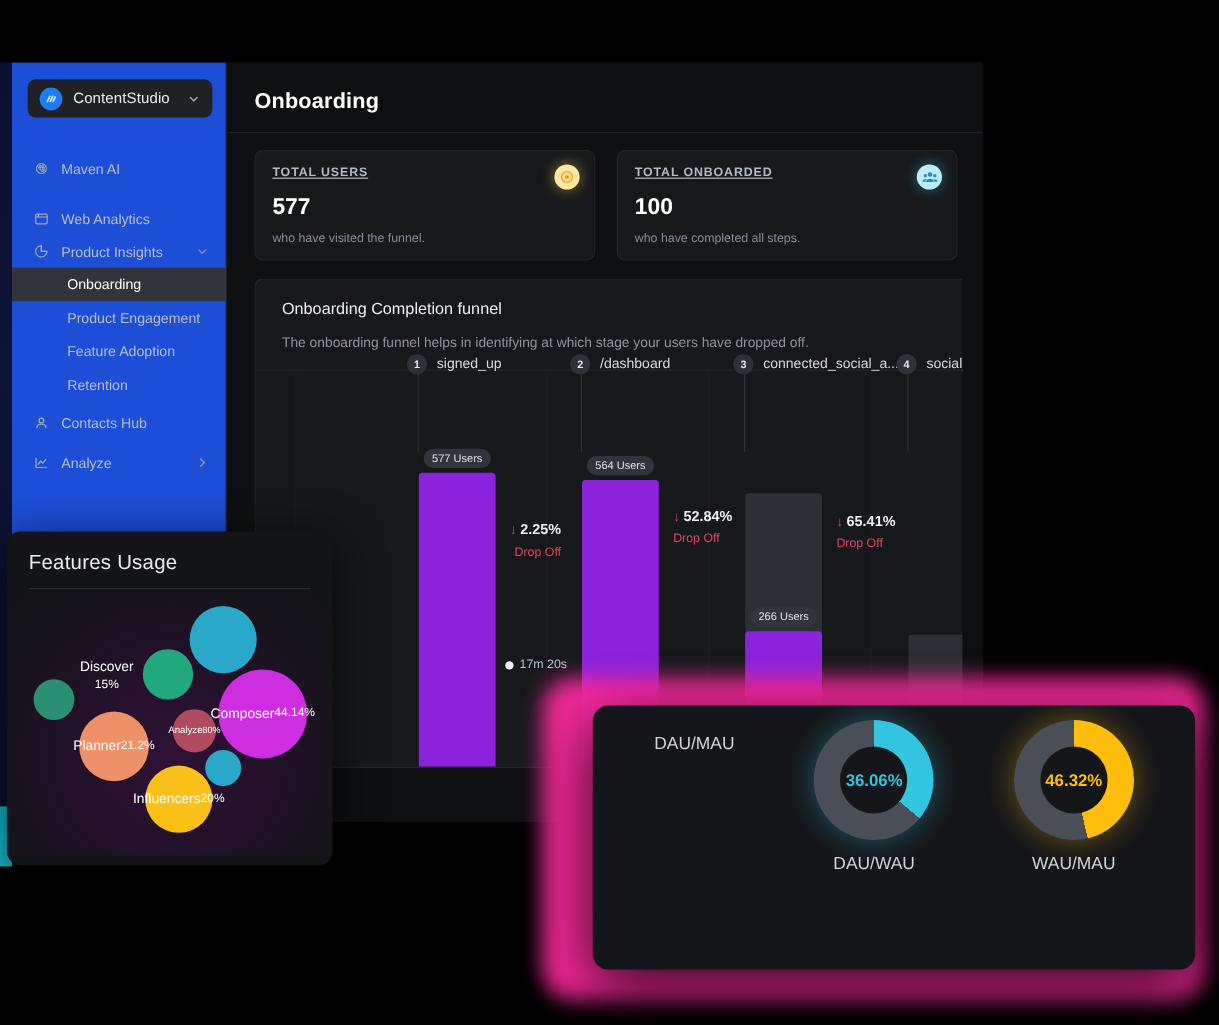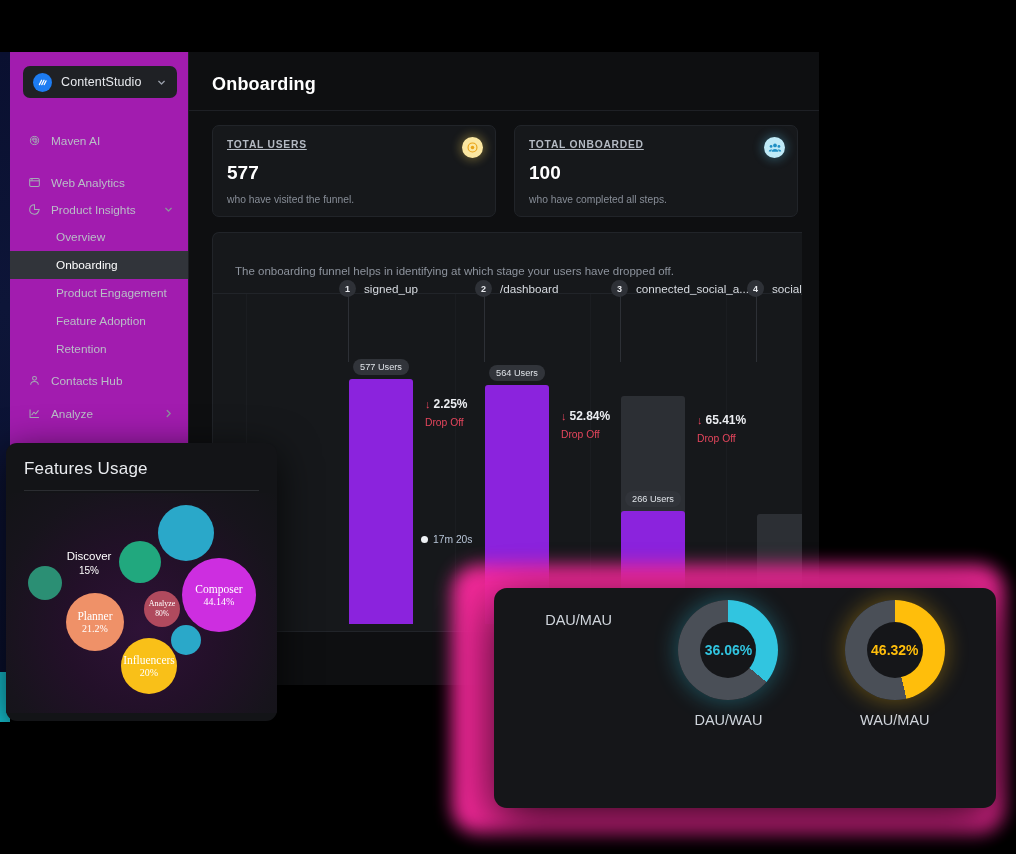--- a/index.html
+++ b/index.html
@@ -26,21 +26,21 @@
     background: linear-gradient(180deg,#0a1030 0%, #0d1538 40%, #0a1030 100%);
   }
   .edge-glow-cyan {
     position:absolute; left:0px; top:672px; width:10px; height:50px;
     background:#16c8d8;
   }
 
   
   #sidebar {
     position:absolute; left:0; top:0; width:179px; height:633px;
-    background:#a21caf;
+    background:#1d4ed8;
     border-right:1px solid #1d1f23;
   }
   .brand {
     margin:14px 11px 0 13px;
     height:32px; border-radius:7px;
     background:#1f2125;
     display:flex; align-items:center; gap:9px; padding:0 10px;
   }
   .brand-logo {
     width:19px; height:19px; border-radius:50%;
@@ -155,22 +155,22 @@
     position:absolute; left:6px; top:443px;
     width:271px; height:278px;
     background:#131417; border-radius:11px;
     box-shadow:0 10px 40px rgba(0,0,0,.75);
     overflow:hidden;
   }
   .fc-title { color:#e9ebef; font-size:17px; padding:16px 0 0 18px; letter-spacing:.2px; }
   .fc-rule { margin:11px 18px 0 18px; height:1px; background:#2b2d31; }
   .bubble-area { position:relative; height:220px; margin-top:2px;
     background:radial-gradient(circle at 50% 62%, #2e1236 0%, #231029 40%, #17141c 75%, #131417 100%); }
-  .bubble { position:absolute; border-radius:50%; display:flex; flex-direction:column;
-    align-items:center; justify-content:center; color:#fff; text-align:center; line-height:1.25;font-family:Liberation Serif, serif; }
+  .bubble { position:absolute; border-radius:50%; display:flex; 
+    align-items:center; justify-content:center; color:#fff; text-align:center; line-height:1.25; }
   .bubble .bl { font-size:11.5px; }
   .bubble .bv { font-size:10px; }
   .lbl-outside { position:absolute; color:#ffffff; text-align:center; line-height:1.3; }
   .lbl-outside .bl { font-size:11.5px; display:block; }
   .lbl-outside .bv { font-size:10px; display:block; }
 
   
   #stick-glow {
     position:absolute; left:452px; top:565px;
     width:552px; height:268px; border-radius:26px;
@@ -269,23 +269,20 @@
               </svg>
           </span>
           <span class="lbl">Product Insights</span>
           <span class="chev">
             <svg width="11" height="11" viewBox="0 0 12 12" fill="none" stroke="currentColor" stroke-width="1.4" stroke-linecap="round" stroke-linejoin="round">
                 <path d="M3 4.7 L6 7.7 L9 4.7"></path>
               </svg>
           </span>
         </div>
 
-        <div class="nav-sub">
-          <span>Overview</span>
-        </div>
         <div class="nav-sub active">
           <span>Onboarding</span>
         </div>
         <div class="nav-sub">
           <span>Product Engagement</span>
         </div>
         <div class="nav-sub">
           <span>Feature Adoption</span>
         </div>
         <div class="nav-sub">
@@ -352,40 +349,41 @@
                 <path d="M4.3 12.2c0-2 1.7-3.1 3.7-3.1s3.7 1.1 3.7 3.1z"></path>
                 <path d="M0.9 11.9c0-1.5 1.1-2.3 2.6-2.3.5 0 1 .1 1.4.3-.8.6-1.2 1.3-1.3 2z"></path>
                 <path d="M15.1 11.9c0-1.5-1.1-2.3-2.6-2.3-.5 0-1 .1-1.4.3.8.6 1.2 1.3 1.3 2z"></path>
               </svg>
           </div>
         </div>
       </div>
 
       <div class="panel">
         <div class="panel-head">
+          <div class="panel-title">Onboarding Completion funnel</div>
           <div class="panel-desc">The onboarding funnel helps in identifying at which stage your users have dropped off.</div>
         </div>
         <div class="panel-rule"></div>
 
         <div class="funnel">
 
           <div class="vgrid" style="left:33px;"></div>
           <div class="vgrid" style="left:242px;"></div>
           <div class="vgrid" style="left:377px;"></div>
           <div class="vgrid" style="left:513px;"></div>
 
           <div class="step" style="left:135px; height:68px;">
             <div class="step-head">
               <span class="step-num">1</span>
               <span class="step-name">signed_up</span>
             </div>
           </div>
           <div class="bar filled" style="left:136px; width:64px; height:245px;"></div>
           <div class="bar-chip" style="left:168px; bottom:249px;">577 Users</div>
-          <div class="dropoff" style="left:212px; top:100px;">
+          <div class="dropoff" style="left:212px; top:123px;text-align:right;">
             <div><span class="arr">↓</span><span class="pct">2.25%</span></div>
             <div class="cap">Drop Off</div>
           </div>
           <div class="duration" style="left:208px; top:240px;">
             <span class="dot"></span>
             <span>17m 20s</span>
           </div>
 
           <div class="step" style="left:271px; height:68px;">
             <div class="step-head">

